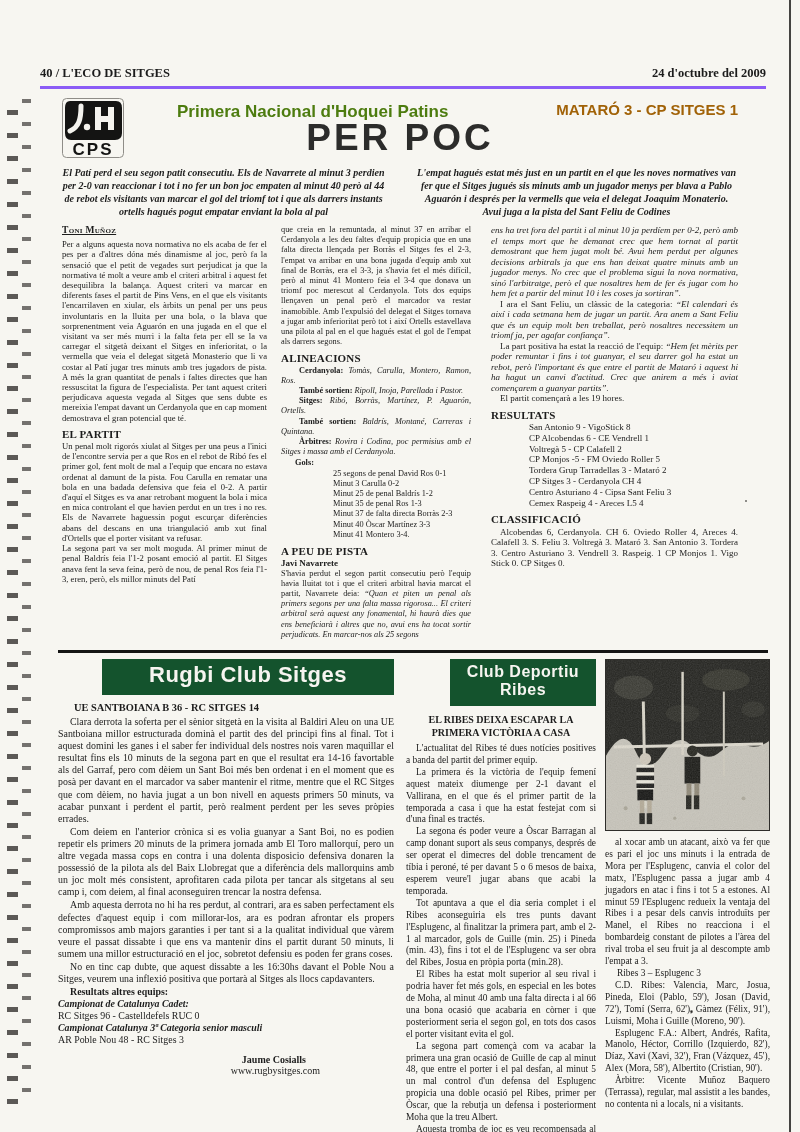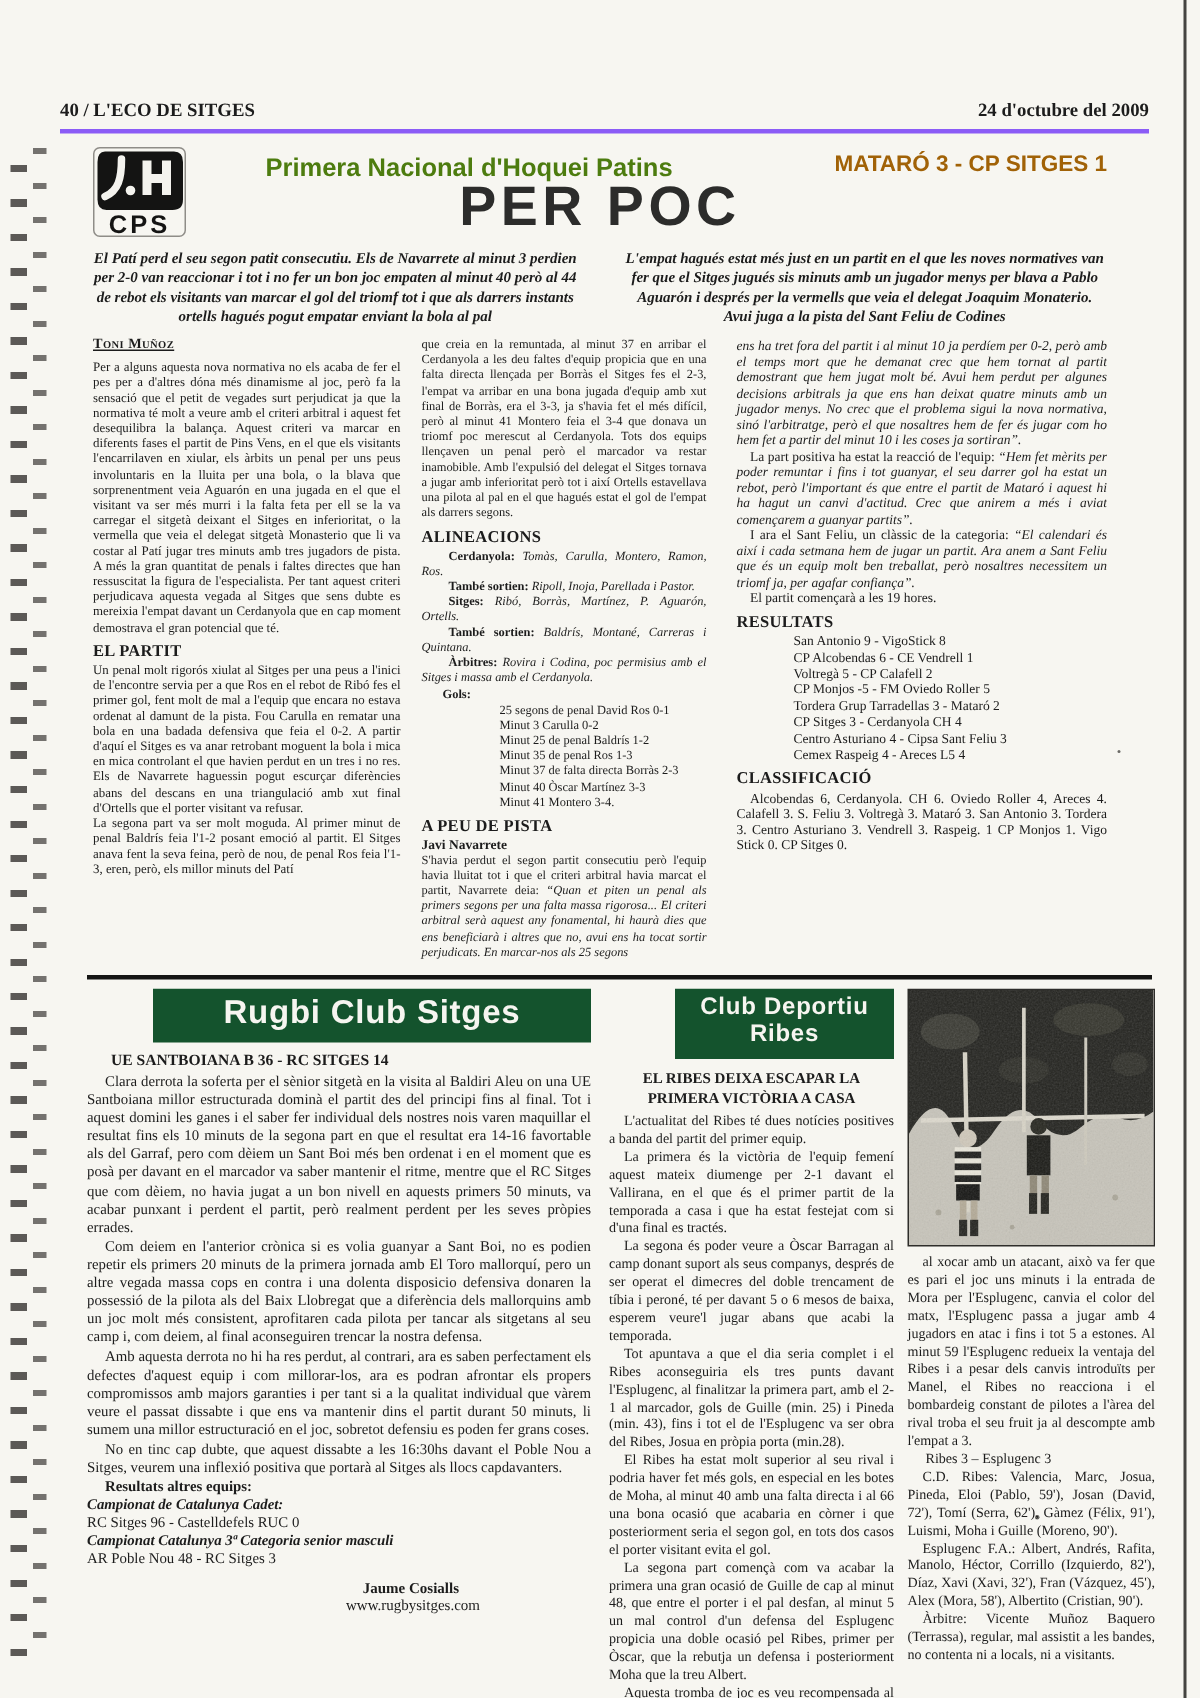--- a/index.html
+++ b/index.html
@@ -147,22 +147,22 @@
             <div class="gol-line">Minut 40 Òscar Martínez 3-3</div>
             <div class="gol-line">Minut 41 Montero 3-4.</div>
           </div>
         <div class="shead">A PEU DE PISTA</div>
         <div class="apeu-byline">Javi Navarrete</div>
         <p><span>S'havia perdut el segon partit consecutiu però l'equip havia lluitat tot i que el criteri arbitral havia marcat el partit, Navarrete deia: </span><span class="quote">“Quan et piten un penal als primers segons per una falta massa rigorosa... El criteri arbitral serà aquest any fonamental, hi haurà dies que ens beneficiarà i altres que no, avui ens ha tocat sortir perjudicats. En marcar-nos als 25 segons</span></p>
       </div>
 
       <div class="c c3">
         <p class="quote noind">ens ha tret fora del partit i al minut 10 ja perdíem per 0-2, però amb el temps mort que he demanat crec que hem tornat al partit demostrant que hem jugat molt bé. Avui hem perdut per algunes decisions arbitrals ja que ens han deixat quatre minuts amb un jugador menys. No crec que el problema sigui la nova normativa, sinó l'arbitratge, però el que nosaltres hem de fer és jugar com ho hem fet a partir del minut 10 i les coses ja sortiran”.</p>
+        <p><span>I ara el Sant Feliu, un clàssic de la categoria: </span><span class="quote">“El calendari és així i cada setmana hem de jugar un partit. Ara anem a Sant Feliu que és un equip molt ben treballat, però nosaltres necessitem un triomf ja, per agafar confiança”.</span></p>
         <p><span>La part positiva ha estat la reacció de l'equip: </span><span class="quote">“Hem fet mèrits per poder remuntar i fins i tot guanyar, el seu darrer gol ha estat un rebot, però l'important és que entre el partit de Mataró i aquest hi ha hagut un canvi d'actitud. Crec que anirem a més i aviat començarem a guanyar partits”.</span></p>
-        <p><span>I ara el Sant Feliu, un clàssic de la categoria: </span><span class="quote">“El calendari és així i cada setmana hem de jugar un partit. Ara anem a Sant Feliu que és un equip molt ben treballat, però nosaltres necessitem un triomf ja, per agafar confiança”.</span></p>
         <p>El partit començarà a les 19 hores.</p>
         <div class="shead">RESULTATS</div>
         <div>
             <div class="res-line">San Antonio 9 - VigoStick 8</div>
             <div class="res-line">CP Alcobendas 6 - CE Vendrell 1</div>
             <div class="res-line">Voltregà 5 - CP Calafell 2</div>
             <div class="res-line">CP Monjos -5 - FM Oviedo Roller 5</div>
             <div class="res-line">Tordera Grup Tarradellas 3 - Mataró 2</div>
             <div class="res-line">CP Sitges 3 - Cerdanyola CH 4</div>
             <div class="res-line">Centro Asturiano 4 - Cipsa Sant Feliu 3</div>

